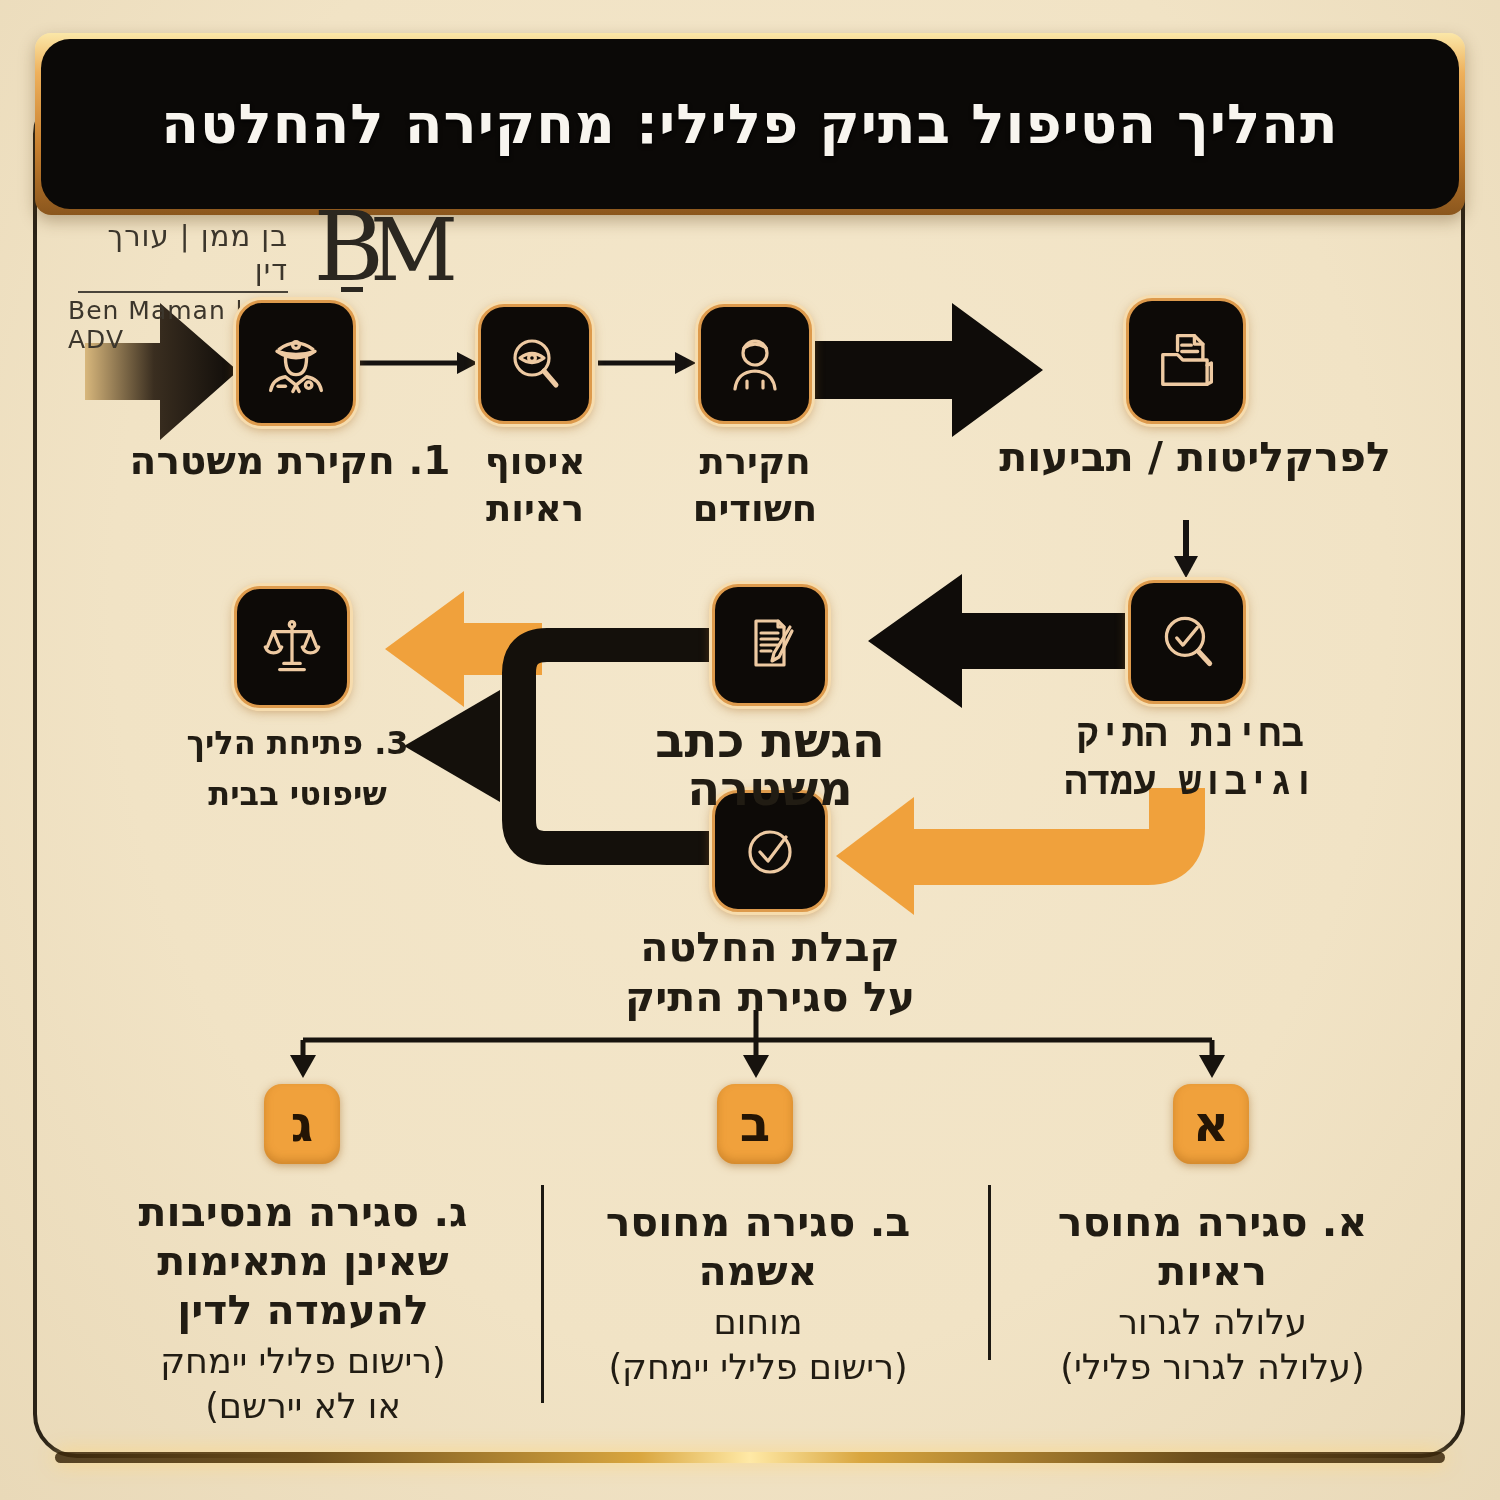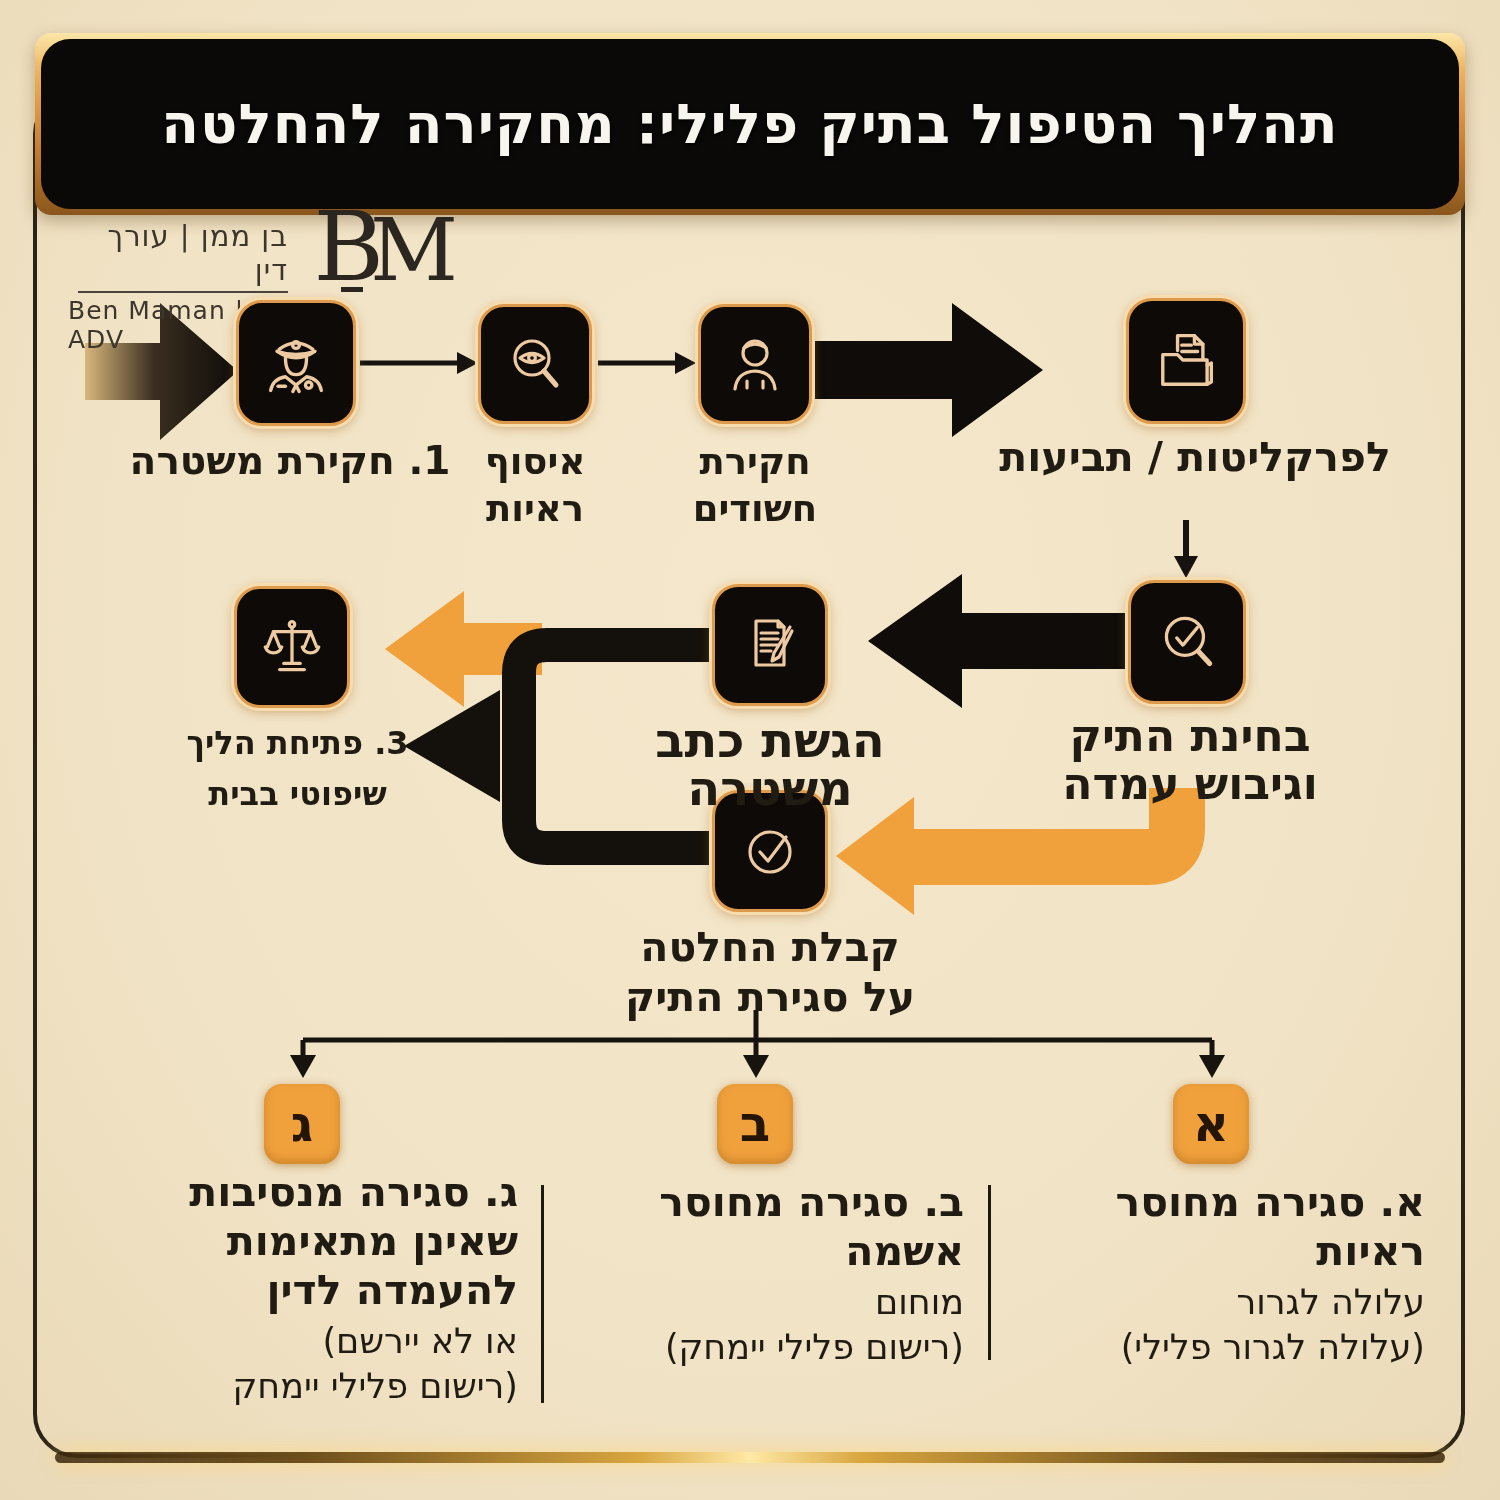--- a/index.html
+++ b/index.html
@@ -49,21 +49,21 @@
   .lbl span{display:block;}
   .w700{font-weight:700;}
   .w600{font-weight:600;}
   .letter-box{
     position:absolute;width:76px;height:80px;border-radius:18px;background:#f0a13c;
     box-shadow:0 2px 8px rgba(160,100,30,.5), inset 0 -4px 8px rgba(150,85,15,.35);
     display:flex;align-items:center;justify-content:center;
     font-size:50px;font-weight:700;color:#241505;
   }
   .divider{position:absolute;width:3px;background:#1c1812;}
-  .outcome{position:absolute;direction:rtl;color:#211c13;}
+  .outcome{position:absolute;text-align:center;direction:rtl;color:#211c13;margin-top:20px;}
   .outcome .t{font-size:41px;font-weight:700;line-height:49px;}
   .outcome .s{font-size:35px;font-weight:400;line-height:45px;margin-top:4px;}
   .outcome .t span,.outcome .s span{display:block;}
   svg.connectors{position:absolute;left:0;top:0;}
 </style>
 </head>
 <body>
 
 <div class="canvas">
 
@@ -212,21 +212,21 @@
 
   <div class="lbl w600" style="left:660px;top:438px;width:190px;font-size:37px;line-height:47px;">
     <span>חקירת</span>
     <span>חשודים</span>
   </div>
 
   <div class="lbl w700" style="left:950px;top:432px;width:490px;font-size:41px;line-height:51px;">
     <span>לפרקליטות / תביעות</span>
   </div>
 
-  <div class="lbl w600" style="left:1000px;top:712px;width:380px;font-size:44px;line-height:48px;">
+  <div class="lbl w600" style="left:1000px;top:712px;width:380px;font-size:38px;line-height:48px;font-family:Liberation Mono, monospace;">
     <span>בחינת התיק</span>
     <span>וגיבוש עמדה</span>
   </div>
 
   <div class="lbl w600" style="left:655px;top:716px;width:230px;font-size:48px;line-height:48px;">
     <span>הגשת כתב</span>
     <span>משטרה</span>
   </div>
 
   <div class="lbl w700" style="left:125px;top:718px;width:345px;font-size:32px;line-height:51px;text-align:center;">
@@ -274,18 +274,18 @@
     </div>
   </div>
 
   <div class="outcome" style="left:88px;top:1168px;width:430px;">
     <div class="t">
       <span>ג. סגירה מנסיבות</span>
       <span>שאינן מתאימות</span>
       <span>להעמדה לדין</span>
     </div>
     <div class="s">
+      <span>(רישום פלילי יימחק</span>
       <span>או לא יירשם)</span>
-      <span>(רישום פלילי יימחק</span>
     </div>
   </div>
 
 </div>
 
 </body></html>

